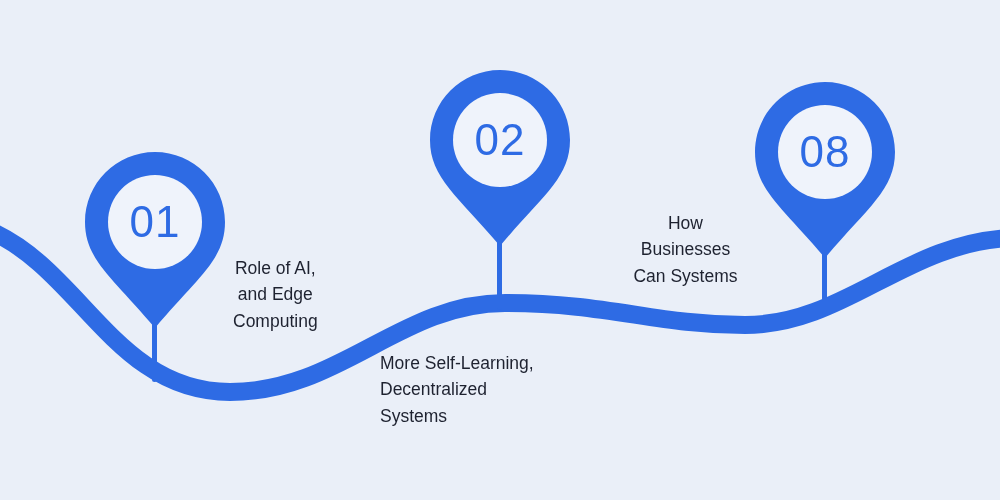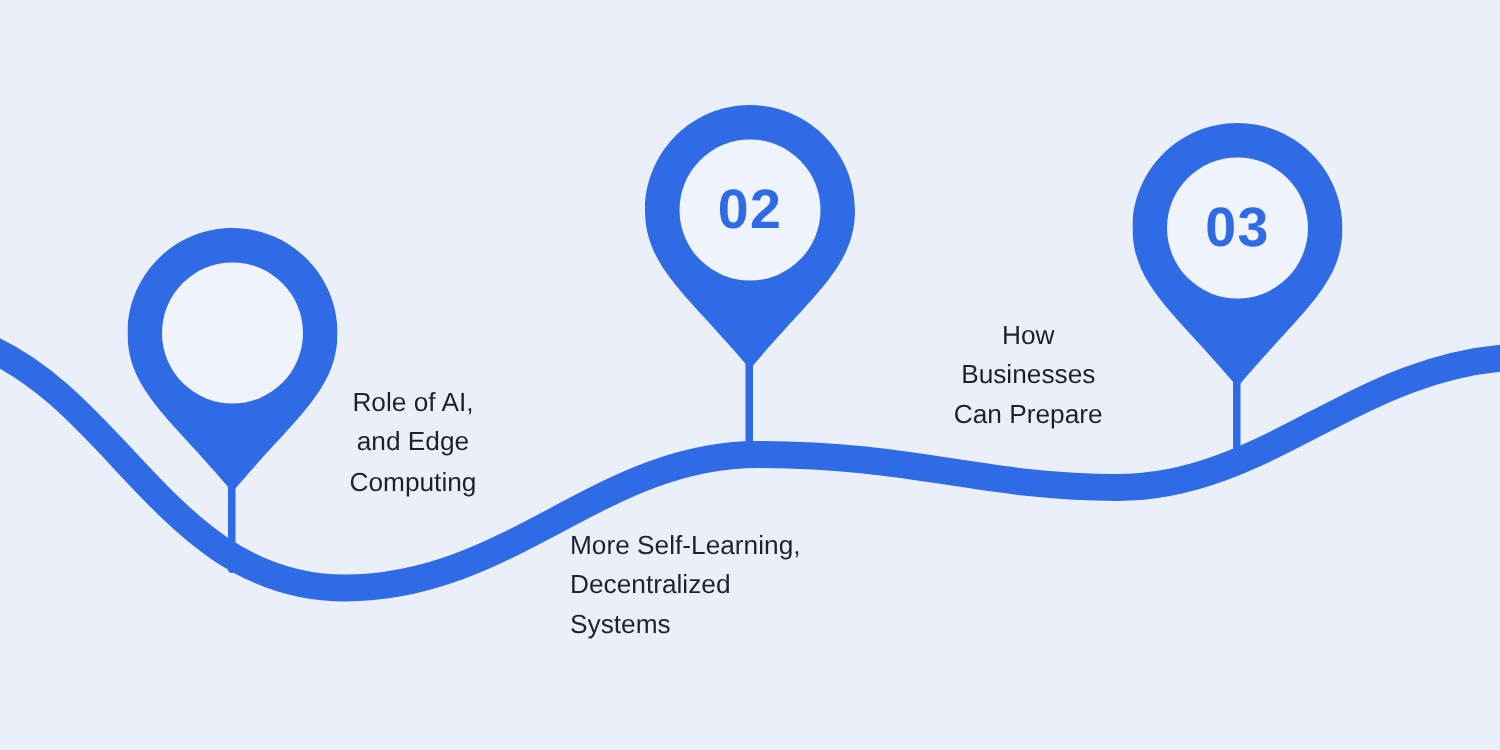--- a/index.html
+++ b/index.html
@@ -33,22 +33,22 @@
   .pin-1 { left: 85px;  top: 152px; }
   .pin-2 { left: 430px; top: 70px;  }
   .pin-3 { left: 755px; top: 82px;  }
   .pin-number {
     position: absolute;
     width: 140px;
     height: 90px;
     display: flex;
     align-items: center;
     justify-content: center;
-    font-size: 37px;
-    font-weight: 700;
+    font-size: 44px;
+    font-weight: 400;
     letter-spacing: 1px;
     color: #2E6BE4;
     user-select: none;
   }
   .pin-number-1 { left: 85px;  top: 177px; }
   .pin-number-2 { left: 430px; top: 95px;  }
   .pin-number-3 { left: 755px; top: 107px; }
   .step-label {
     position: absolute;
     white-space: pre-line;
@@ -74,36 +74,37 @@
   </svg>
 
   <div class="stem stem-1"></div>
   <div class="stem stem-2"></div>
   <div class="stem stem-3"></div>
 
   <svg class="pin pin-1" viewBox="0 0 140 180" xmlns="http://www.w3.org/2000/svg" aria-hidden="true">
     <path d="M 70 0 C 108.66 0 140 31.34 140 70 C 140 108 112 126 70 176 C 28 126 0 108 0 70 C 0 31.34 31.34 0 70 0 Z" fill="#2E6BE4"></path>
     <circle cx="70" cy="70" r="47" fill="#EFF3FB"></circle>
   </svg>
+  <div class="pin-number pin-number-1">01</div>
 
   <svg class="pin pin-2" viewBox="0 0 140 180" xmlns="http://www.w3.org/2000/svg" aria-hidden="true">
     <path d="M 70 0 C 108.66 0 140 31.34 140 70 C 140 108 112 126 70 176 C 28 126 0 108 0 70 C 0 31.34 31.34 0 70 0 Z" fill="#2E6BE4"></path>
     <circle cx="70" cy="70" r="47" fill="#EFF3FB"></circle>
   </svg>
   <div class="pin-number pin-number-2">02</div>
 
   <svg class="pin pin-3" viewBox="0 0 140 180" xmlns="http://www.w3.org/2000/svg" aria-hidden="true">
     <path d="M 70 0 C 108.66 0 140 31.34 140 70 C 140 108 112 126 70 176 C 28 126 0 108 0 70 C 0 31.34 31.34 0 70 0 Z" fill="#2E6BE4"></path>
     <circle cx="70" cy="70" r="47" fill="#EFF3FB"></circle>
   </svg>
-  <div class="pin-number pin-number-3">03</div>
+  <div class="pin-number pin-number-3">08</div>
 
   <div class="step-label label-1">Role of AI,
 and Edge
 Computing</div>
   <div class="step-label label-2">More Self-Learning,
 Decentralized
 Systems</div>
   <div class="step-label label-3">How
 Businesses
-Can Prepare</div>
+Can Systems</div>
 
 </div>
 
 </body></html>

